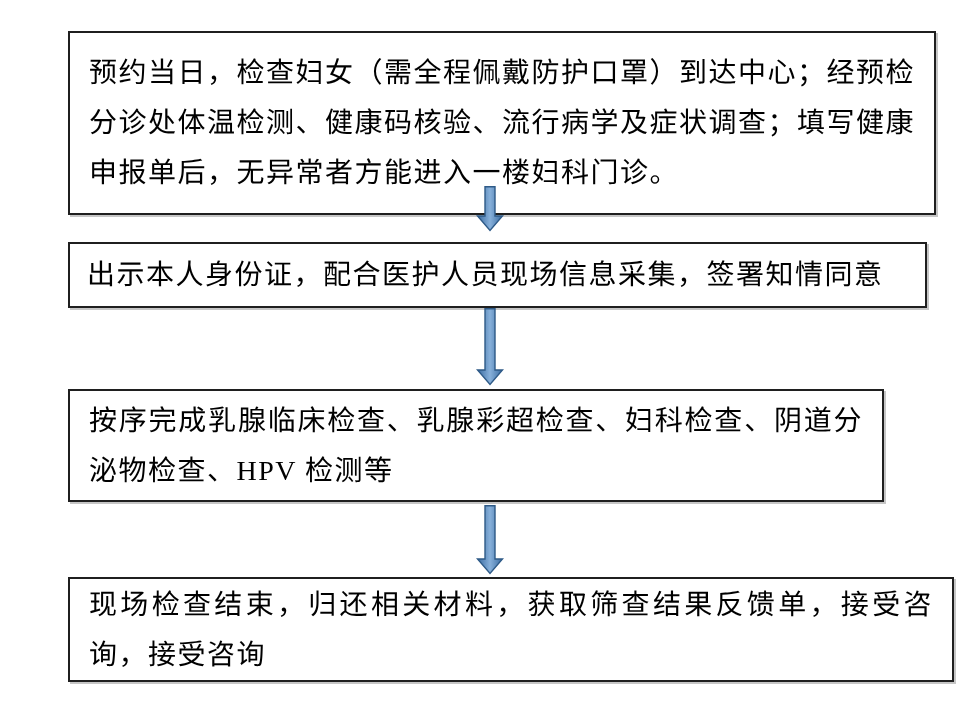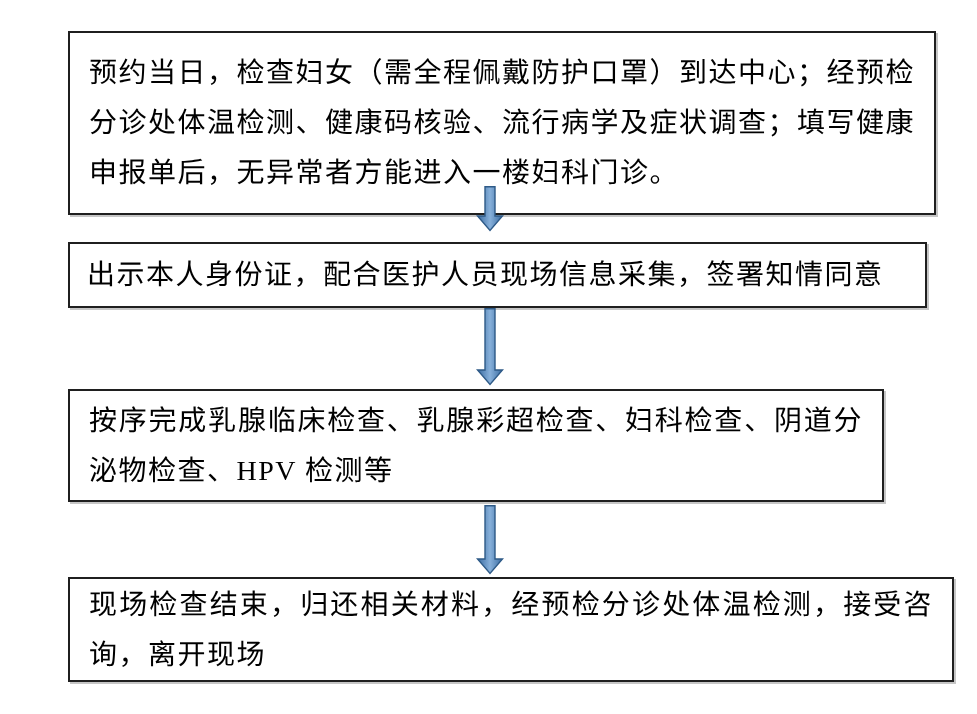--- a/index.html
+++ b/index.html
@@ -93,16 +93,16 @@
       <linearGradient id="agrad3" x1="0" y1="0" x2="1" y2="0">
         <stop offset="0" stop-color="#3a6ba1"></stop>
         <stop offset="0.5" stop-color="#87b0da"></stop>
         <stop offset="1" stop-color="#3a6ba1"></stop>
       </linearGradient>
     </defs>
     <path d="M 9 0.75 L 9 54 L 1.5 54 L 14 68.5 L 26.5 54 L 19 54 L 19 0.75 Z" fill="url(#agrad3)" stroke-width="1.4" stroke="#2e5a87"></path>
   </svg>
 
   <div class="flow-box box-4">
-    <p class="txt">现场检查结束，归还相关材料，经预检分诊处体温检测，接受咨询，离开现场</p>
+    <p class="txt">现场检查结束，归还相关材料，获取筛查结果反馈单，接受咨询，接受咨询</p>
   </div>
 
 </div>
 
 </body></html>

